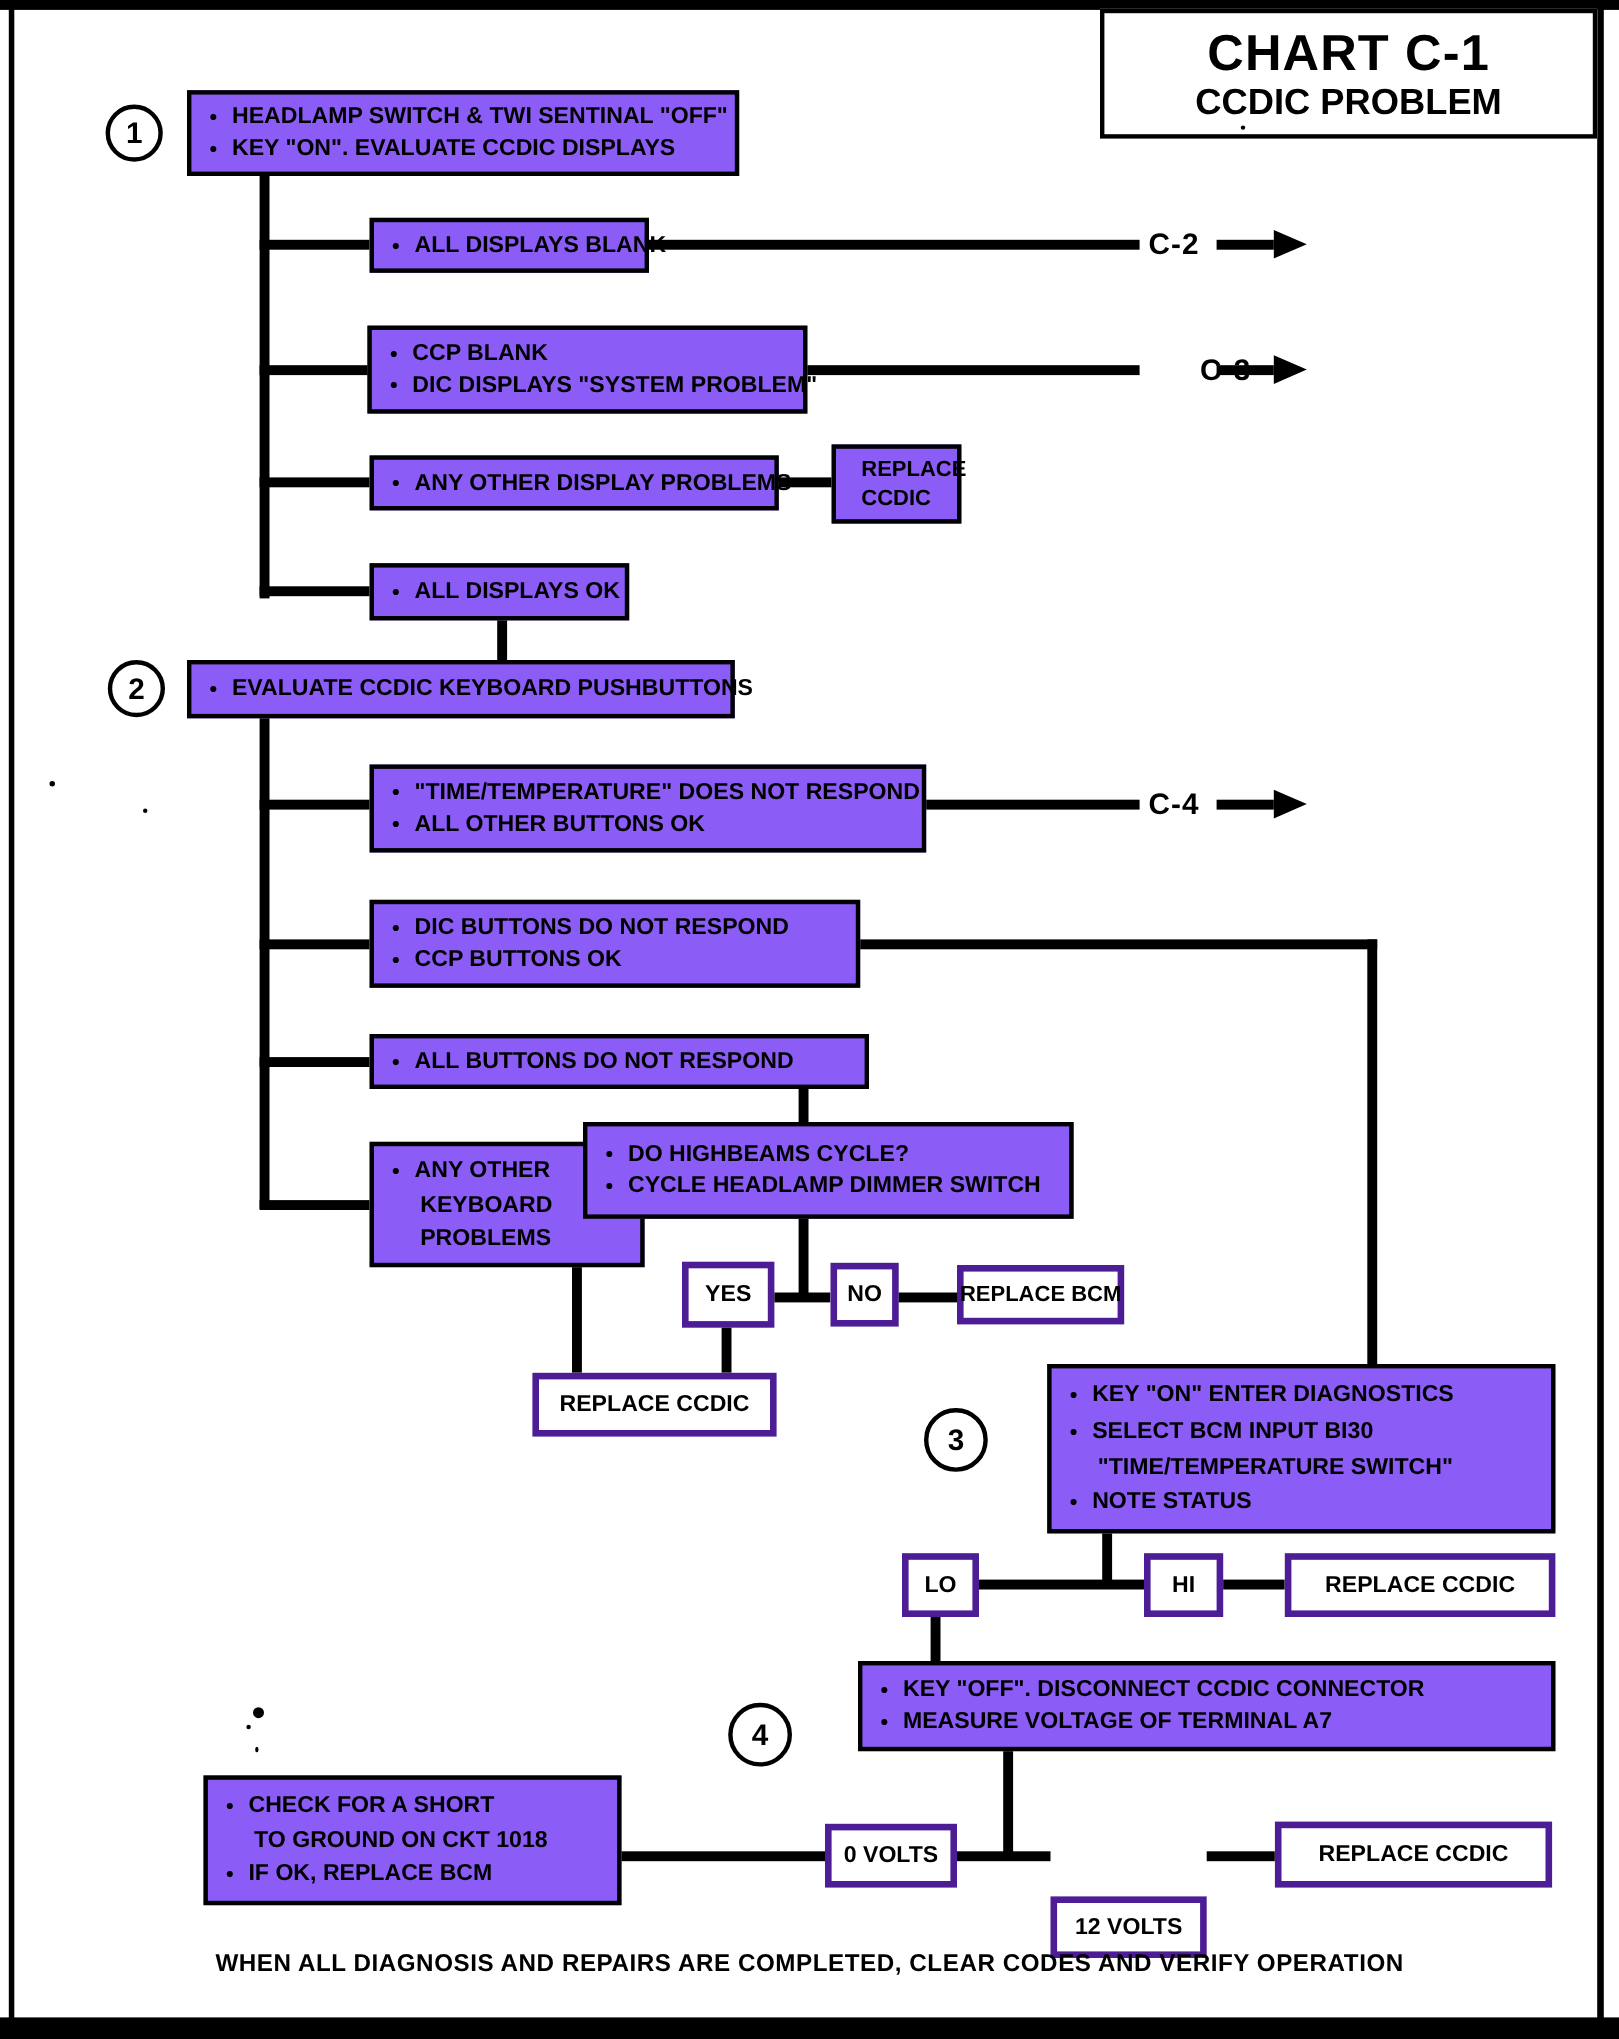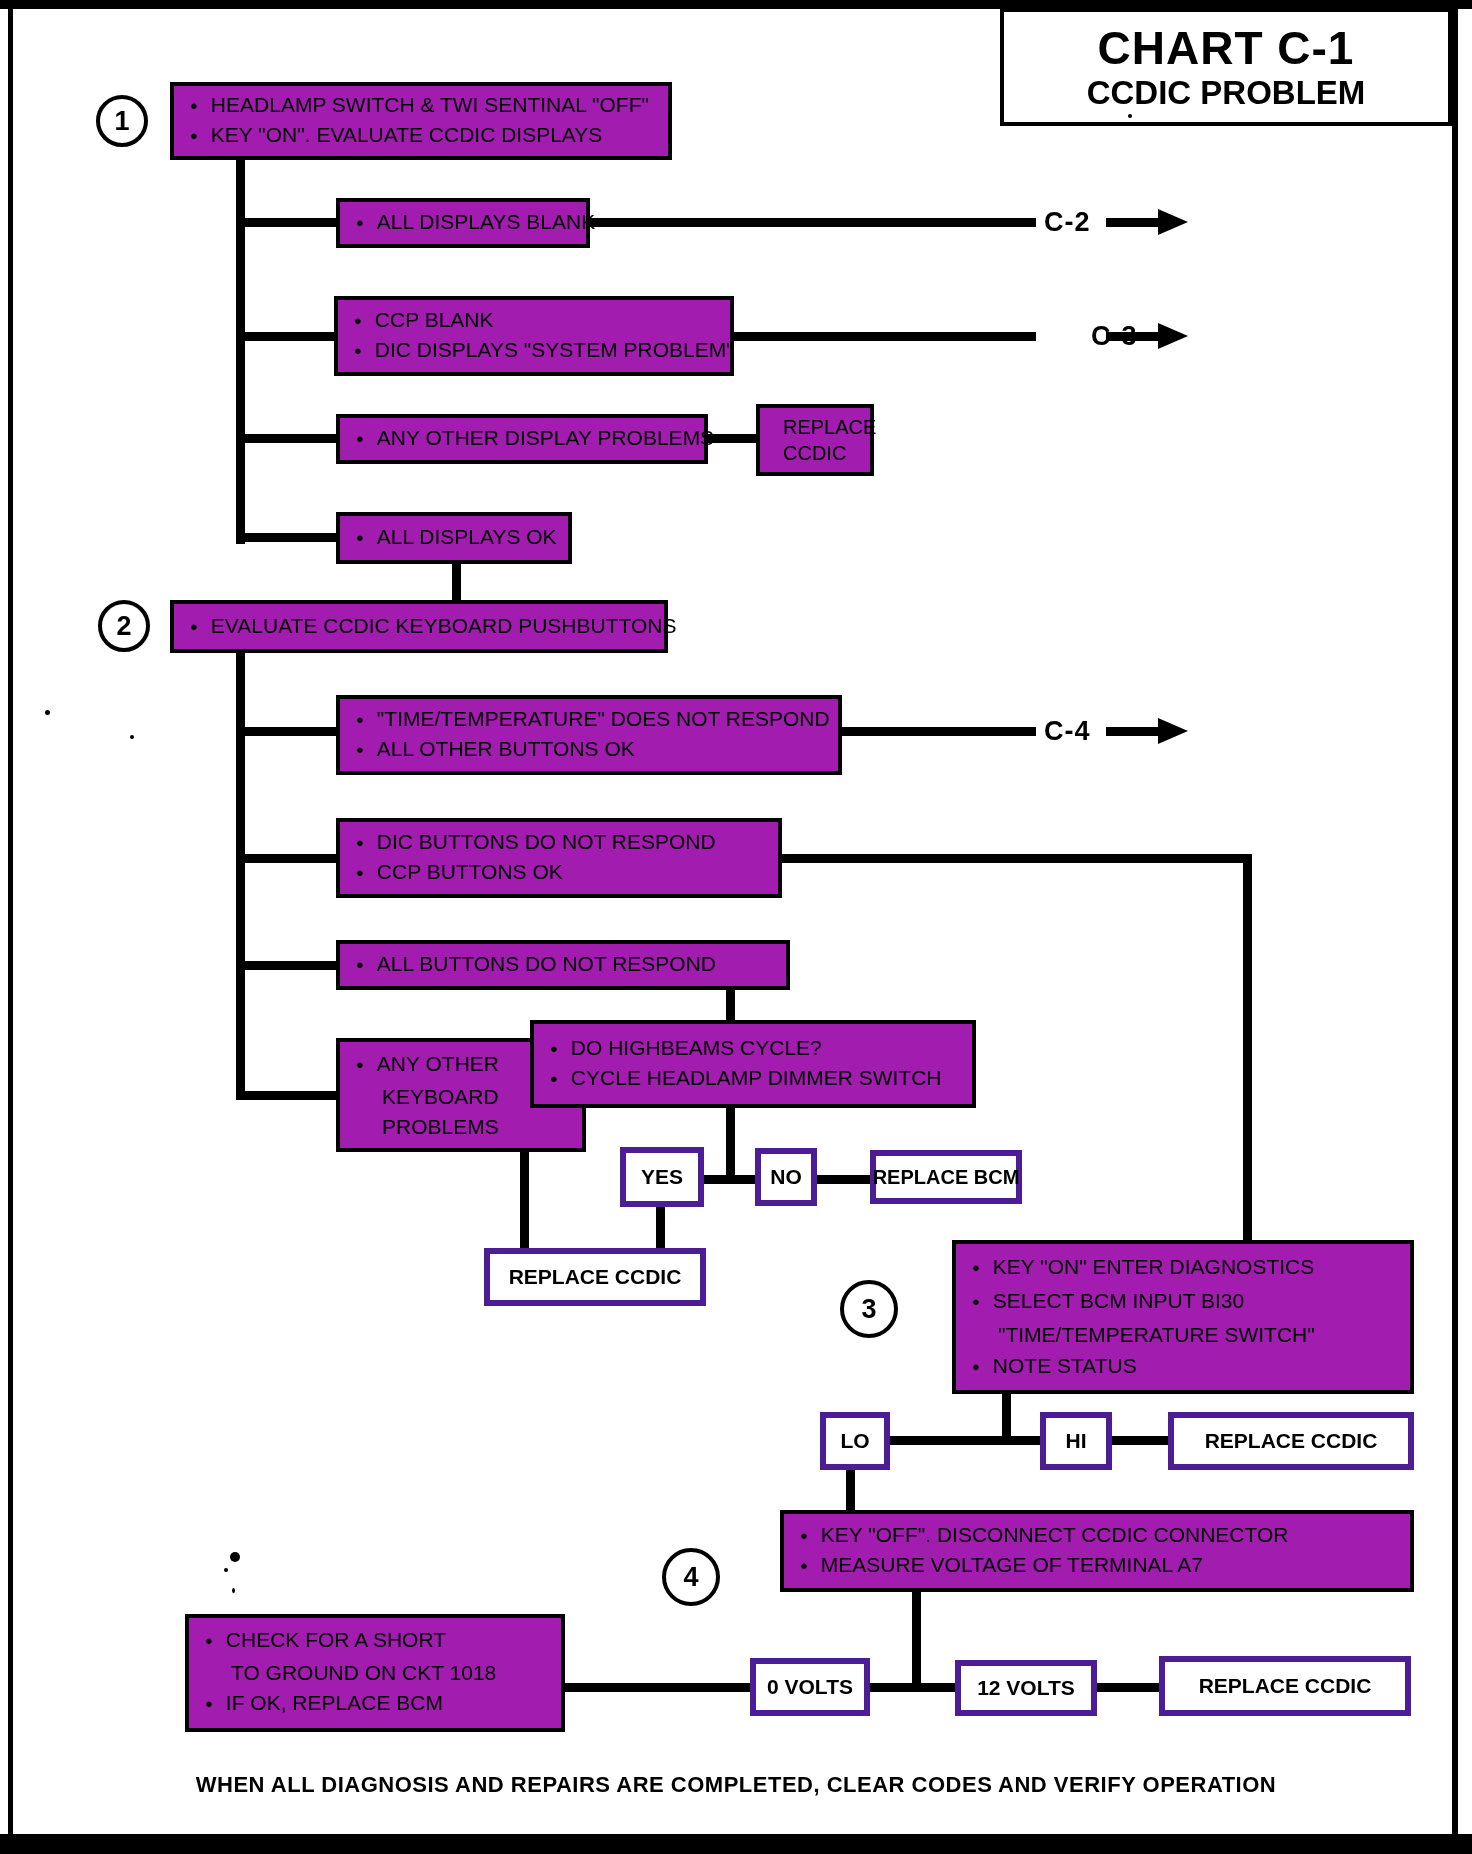--- a/index.html
+++ b/index.html
@@ -1,21 +1,21 @@
 <!DOCTYPE html>
 <html><head>
 <meta charset="utf-8">
 <style>
   html,body{margin:0;padding:0;background:#ffffff;}
   #canvas{position:relative;width:1472px;height:1854px;background:#ffffff;overflow:hidden;
           font-family:"Liberation Sans", sans-serif;color:#000;}
   .ln{position:absolute;background:#000;}
-  .nbox{position:absolute;background:#a21caf;border:4px solid #000;box-sizing:border-box;
+  .nbox{position:absolute;background:#8b5cf6;border:4px solid #000;box-sizing:border-box;
         display:flex;flex-direction:column;justify-content:center;
-        font-weight:normal;font-size:21px;line-height:27px;}
+        font-weight:bold;font-size:21px;line-height:27px;}
   .nbox .pad{padding-left:16px;}
   .tline{display:flex;align-items:baseline;white-space:nowrap;}
   .tline.b::before{content:"●";font-size:13px;margin-right:13px;flex:0 0 auto;transform:translateY(-2px);}
   .tline.cont{padding-left:26px;}
   .cbox{position:absolute;background:#fff;border:6px solid #4c1d95;box-sizing:border-box;
         display:flex;align-items:center;justify-content:center;text-align:center;
         font-weight:bold;font-size:21px;white-space:nowrap;}
   .circ{position:absolute;background:#fff;border:4px solid #000;border-radius:50%;box-sizing:border-box;
         display:flex;align-items:center;justify-content:center;font-size:27px;font-weight:bold;}
   .clabel{position:absolute;font-size:27px;font-weight:bold;line-height:27px;letter-spacing:1px;}
@@ -217,21 +217,21 @@
       <div class="tline b">CHECK FOR A SHORT</div>
       <div class="tline cont">TO GROUND ON CKT 1018</div>
       <div class="tline b">IF OK, REPLACE BCM</div>
     </div>
   </div>
   <div class="ln" style="left:565px;top:1683px;width:185px;height:9px;"></div>
   <div class="cbox" style="left:750px;top:1658px;width:120px;height:58px;">
     <span>0 VOLTS</span>
   </div>
   <div class="ln" style="left:870px;top:1683px;width:85px;height:9px;"></div>
-  <div class="cbox" style="left:955px;top:1660px;width:142px;height:56px;">
+  <div class="cbox" style="left:955px;top:1724px;width:142px;height:56px;">
     <span>12 VOLTS</span>
   </div>
   <div class="ln" style="left:1097px;top:1683px;width:62px;height:9px;"></div>
   <div class="cbox" style="left:1159px;top:1656px;width:252px;height:60px;">
     <span>REPLACE CCDIC</span>
   </div>
 
   <div class="footer">WHEN ALL DIAGNOSIS AND REPAIRS ARE COMPLETED, CLEAR CODES AND VERIFY OPERATION</div>
 
   <div class="dot" style="left:230px;top:1552px;width:10px;height:10px;"></div>

